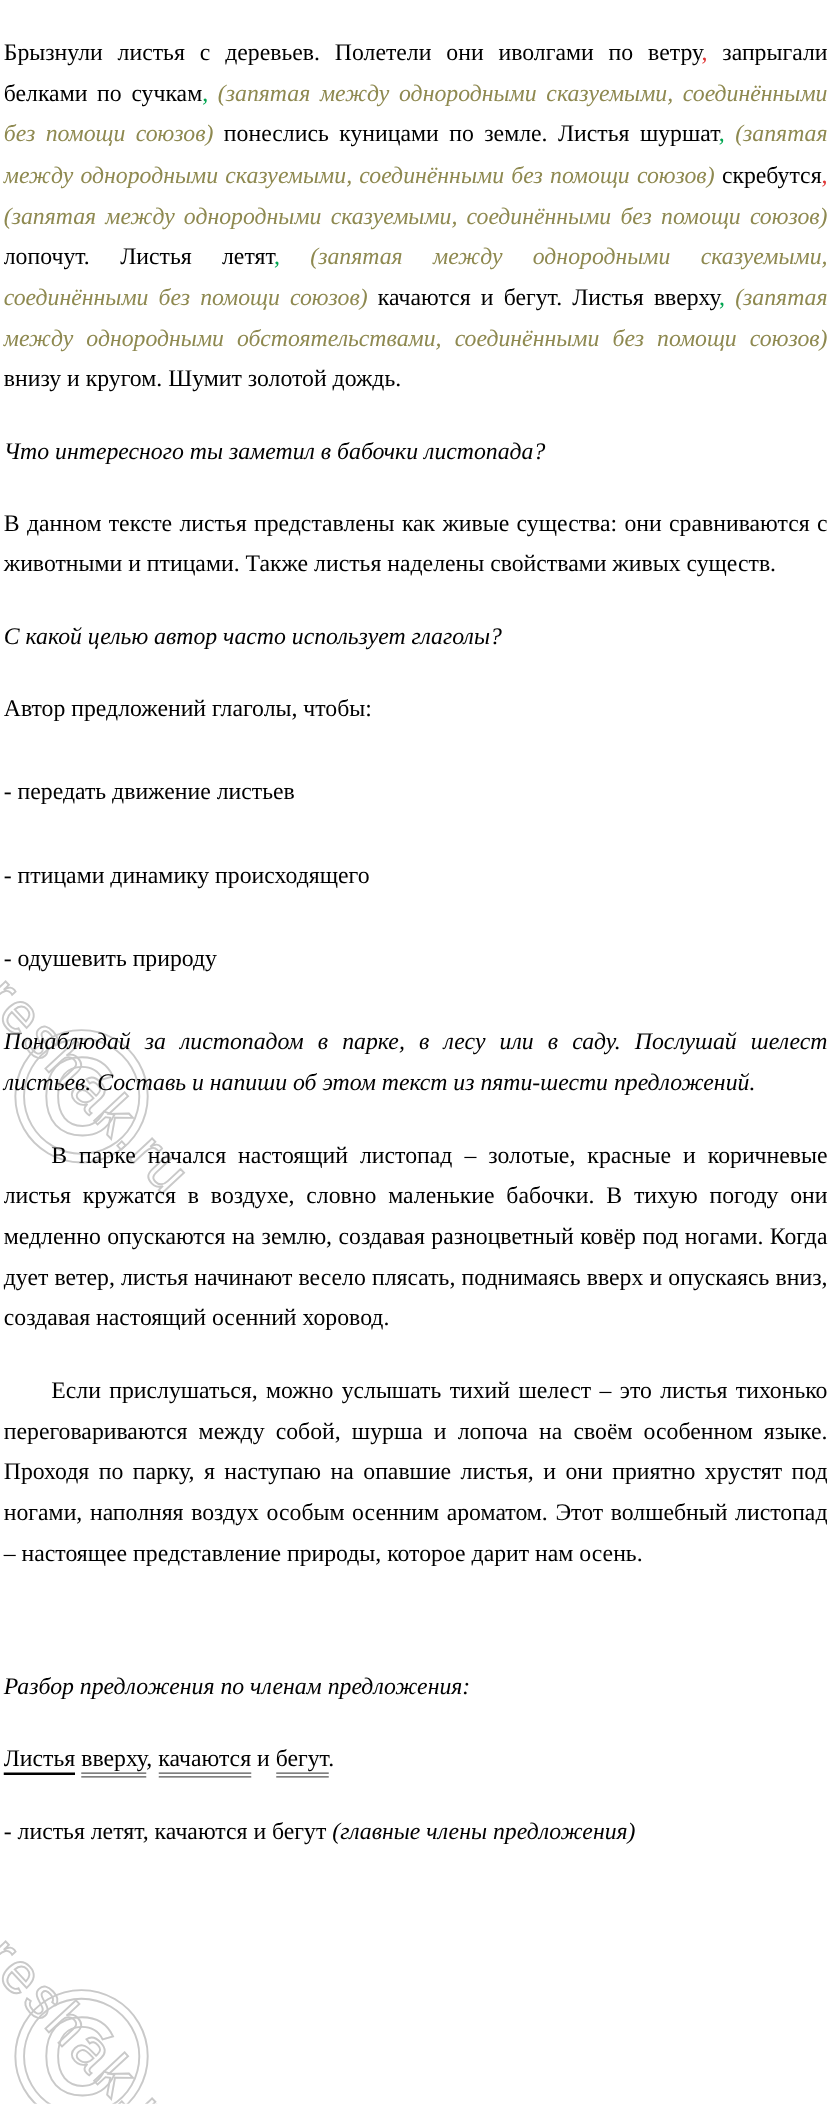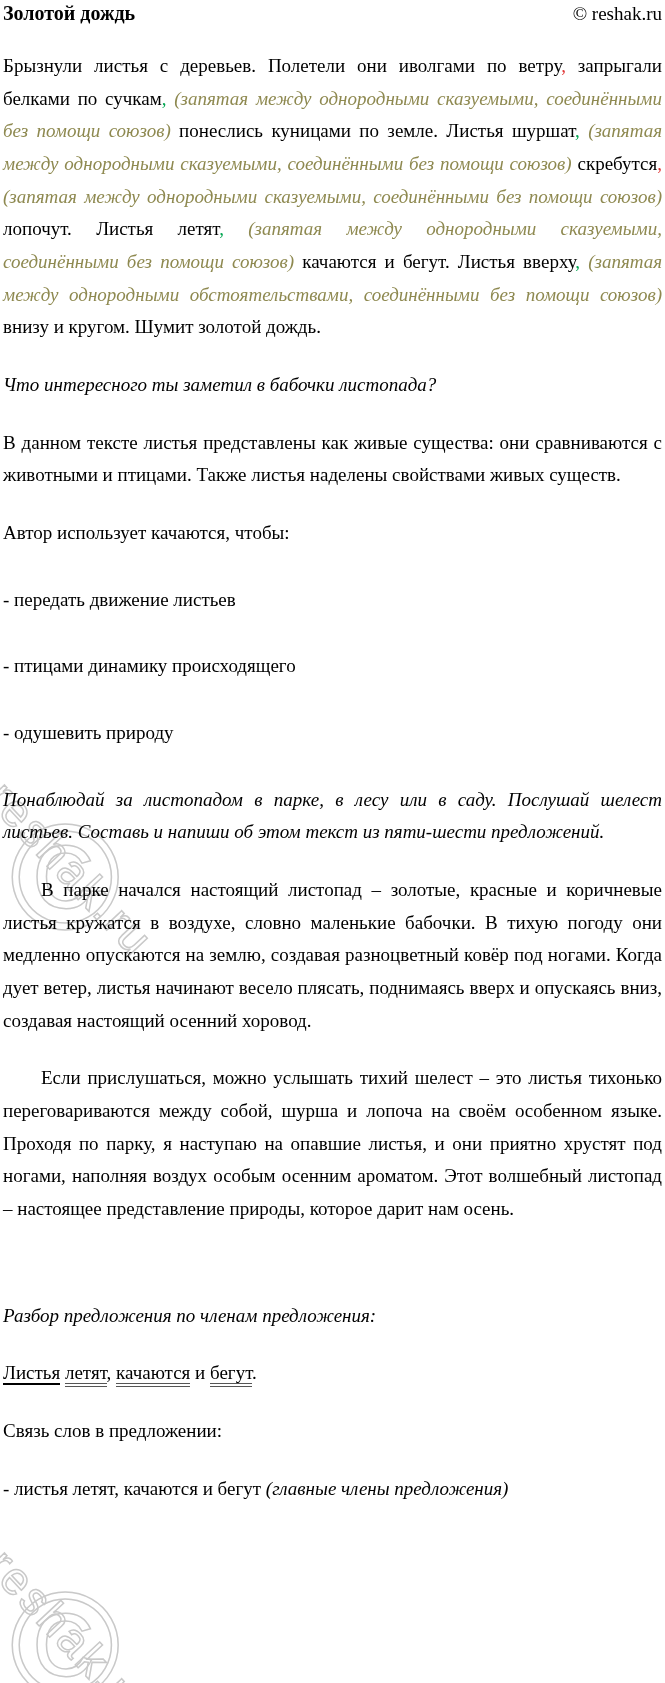--- a/index.html
+++ b/index.html
@@ -49,39 +49,35 @@
   <span class="wm-c">©</span>
   <span class="wm-text">reshak.ru</span>
 </div>
 <div class="watermark wm-2">
   <span class="wm-c">©</span>
   <span class="wm-text">reshak.ru</span>
 </div>
 
 <div class="content">
 
-  <div class="doc-header">
-    <span class="doc-title">Золотой дождь</span>
-    <span class="doc-copy">© reshak.ru</span>
-  </div>
 
   <p><span class="run-n">Брызнули листья с деревьев. Полетели они иволгами по ветру</span><span class="run-r">,</span><span class="run-n"> запрыгали белками по сучкам</span><span class="run-g">,</span><span class="run-o"> (запятая между однородными сказуемыми, соединёнными без помощи союзов) </span><span class="run-n">понеслись куницами по земле. Листья шуршат</span><span class="run-g">,</span><span class="run-o"> (запятая между однородными сказуемыми, соединёнными без помощи союзов) </span><span class="run-n">скребутся</span><span class="run-r">,</span><span class="run-o"> (запятая между однородными сказуемыми, соединёнными без помощи союзов) </span><span class="run-n">лопочут. Листья летят</span><span class="run-g">,</span><span class="run-o"> (запятая между однородными сказуемыми, соединёнными без помощи союзов) </span><span class="run-n">качаются и бегут. Листья вверху</span><span class="run-g">,</span><span class="run-o"> (запятая между однородными обстоятельствами, соединёнными без помощи союзов) </span><span class="run-n">внизу и кругом. Шумит золотой дождь.</span></p>
 
   <p class="q">Что интересного ты заметил в бабочки листопада?</p>
   <p>В данном тексте листья представлены как живые существа: они сравниваются с животными и птицами. Также листья наделены свойствами живых существ.</p>
 
-  <p>Автор использует качаются, чтобы:</p>
+  <p class="q">С какой целью автор часто использует глаголы?</p>
+  <p>Автор предложений глаголы, чтобы:</p>
 
   <p class="list-item">- передать движение листьев</p>
   <p class="list-item">- птицами динамику происходящего</p>
   <p class="list-item">- одушевить природу</p>
 
   <p class="q">Понаблюдай за листопадом в парке, в лесу или в саду. Послушай шелест листьев. Составь и напиши об этом текст из пяти-шести предложений.</p>
 
   <p class="essay">В парке начался настоящий листопад – золотые, красные и коричневые листья кружатся в воздухе, словно маленькие бабочки. В тихую погоду они медленно опускаются на землю, создавая разноцветный ковёр под ногами. Когда дует ветер, листья начинают весело плясать, поднимаясь вверх и опускаясь вниз, создавая настоящий осенний хоровод.</p>
   <p class="essay">Если прислушаться, можно услышать тихий шелест – это листья тихонько переговариваются между собой, шурша и лопоча на своём особенном языке. Проходя по парку, я наступаю на опавшие листья, и они приятно хрустят под ногами, наполняя воздух особым осенним ароматом. Этот волшебный листопад – настоящее представление природы, которое дарит нам осень.</p>
 
   <p class="q gap-top">Разбор предложения по членам предложения:</p>
-  <p><span class="run-u1">Листья</span><span class="run-n"> </span><span class="run-u2">летят</span><span class="run-n">, </span><span class="run-u2">качаются</span><span class="run-n"> и </span><span class="run-u2">бегут</span><span class="run-n">.</span></p>
-  <p>Связь слов в предложении:</p>
+  <p><span class="run-u1">Листья</span><span class="run-n"> </span><span class="run-u2">вверху</span><span class="run-n">, </span><span class="run-u2">качаются</span><span class="run-n"> и </span><span class="run-u2">бегут</span><span class="run-n">.</span></p>
   <p><span class="run-n">- листья летят, качаются и бегут </span><span class="run-i">(главные члены предложения)</span></p>
 
 </div>
 
 </body></html>

